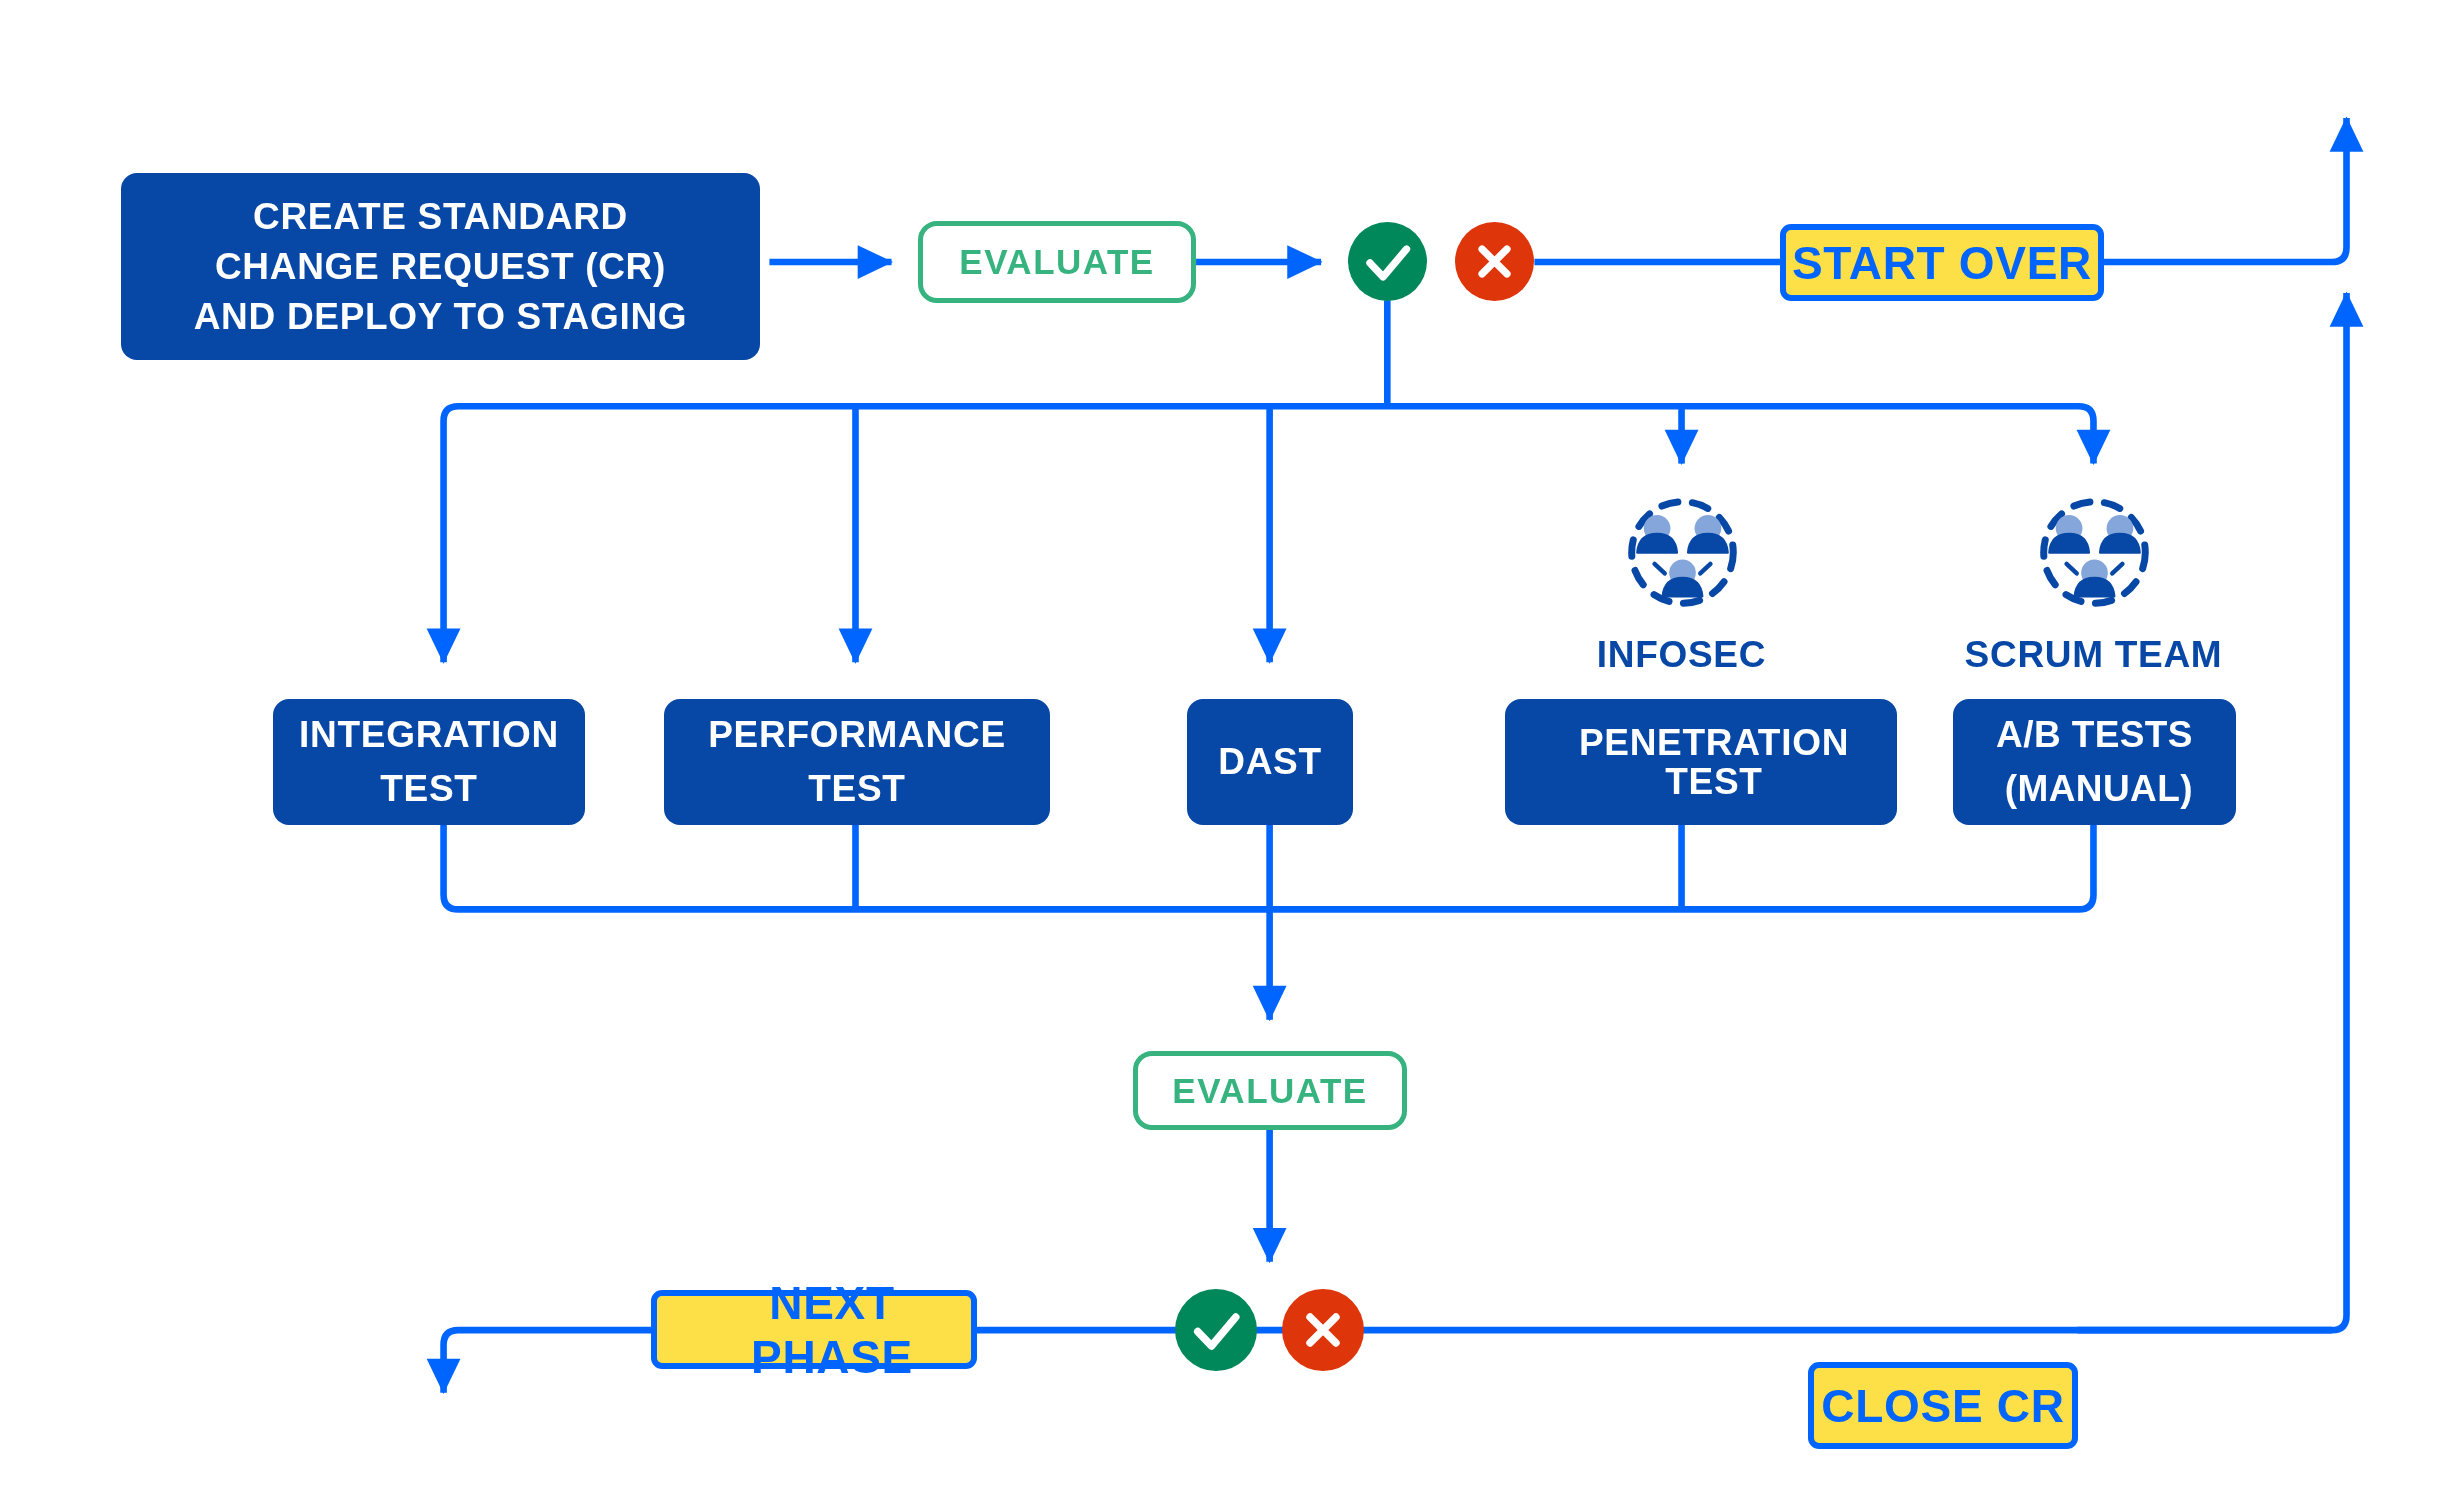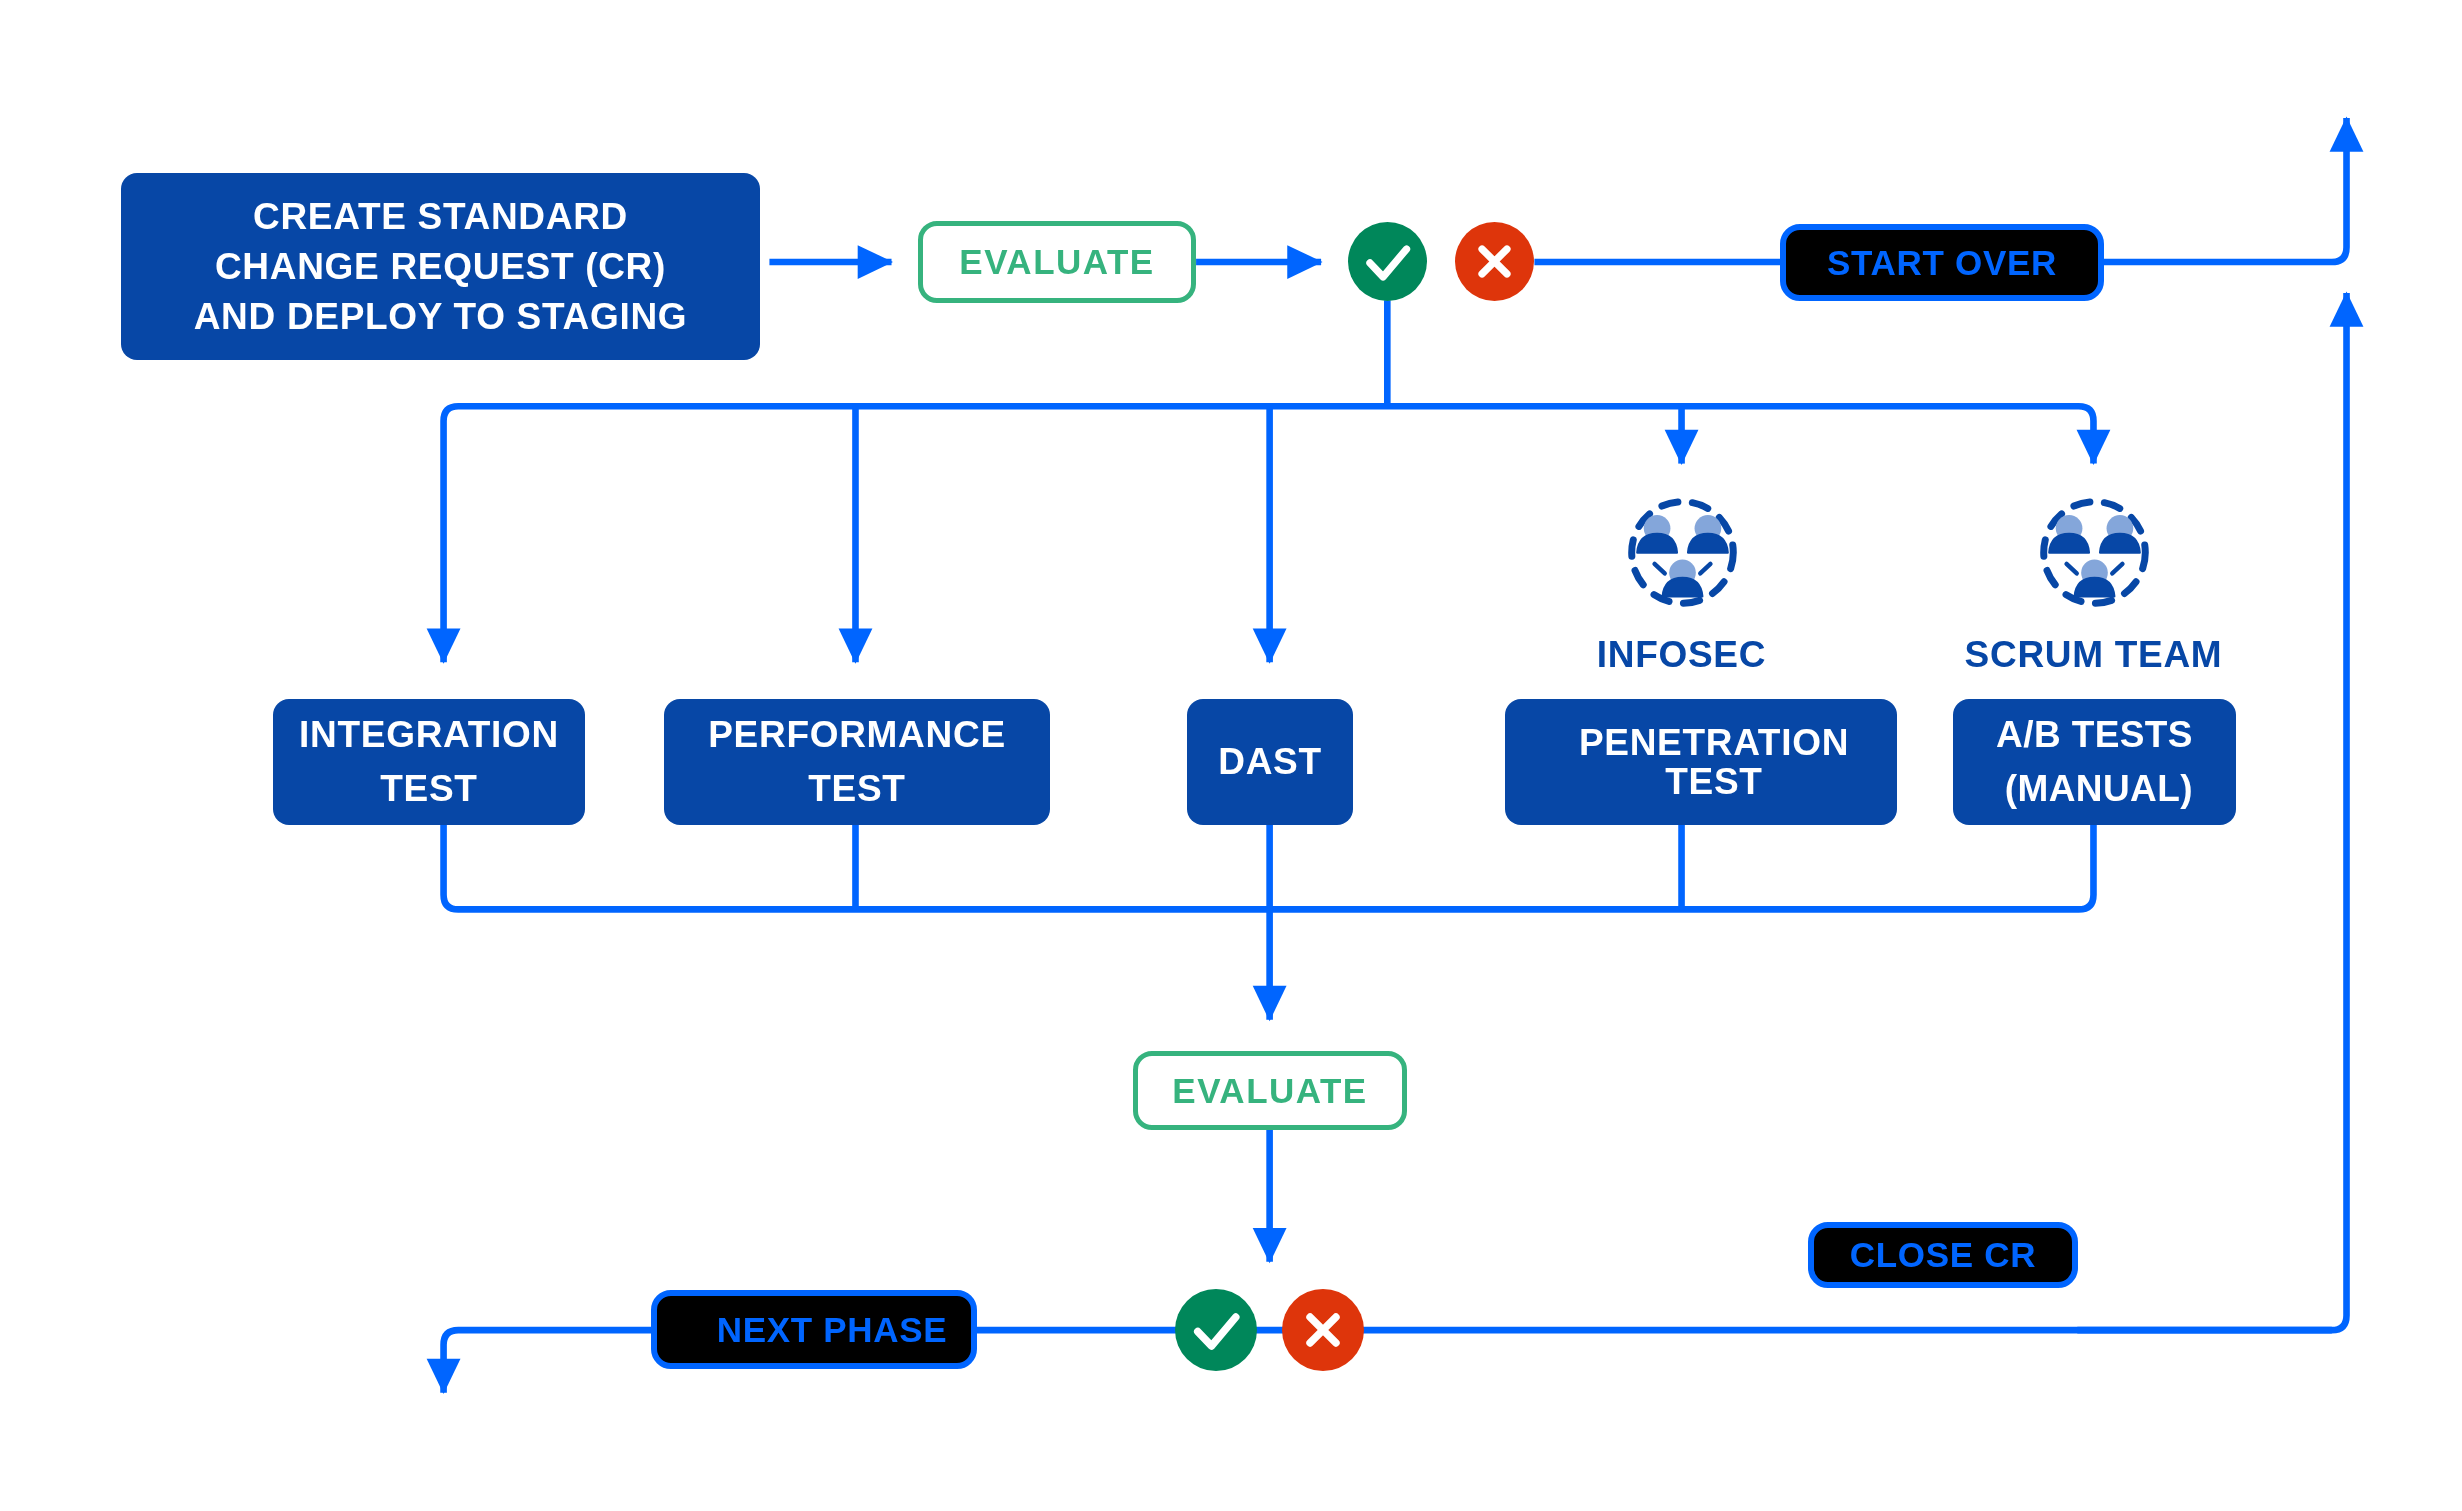--- a/index.html
+++ b/index.html
@@ -19,23 +19,23 @@
     display:flex;align-items:center;justify-content:center;
     text-align:center;font-weight:bold;white-space:pre-line;
   }
   .fill-node{
     background:var(--node-blue,#0747A6);
     color:var(--node-text-white,#FFFFFF);
     border-radius:16px;
     font-size:37px;line-height:54px;letter-spacing:0.7px;
   }
   .outline-blue{
-    background:#000000;border:6.6px solid var(--line-blue,#0065FF);
+    background:#fde047;border:6.6px solid var(--line-blue,#0065FF);
     color:var(--line-blue,#0065FF);
-    border-radius:20px;font-size:35px;letter-spacing:0.7px;
+    border-radius:11px;font-size:46px;letter-spacing:0.7px;
   }
   .outline-green{
     background:#fff;border:5.9px solid var(--evaluate-green,#36B37E);
     color:var(--evaluate-green,#36B37E);
     border-radius:19px;font-size:35px;letter-spacing:1.5px;
   }
   .circle{
     position:absolute;border-radius:50%;
     display:flex;align-items:center;justify-content:center;
   }
@@ -70,21 +70,21 @@
   #penetration-test{left:1505px;top:699px;width:392px;height:126px;line-height:39px;padding-left:26px;}
   #ab-tests{left:1953px;top:699px;width:283px;height:126px;line-height:54px;letter-spacing:0.4px;text-align:right;}
   #infosec-icon{left:1619px;top:489px;width:127px;height:127px;}
   #scrum-icon{left:2031px;top:489px;width:127px;height:127px;}
   #infosec-label{left:1505px;top:634px;width:353px;}
   #scrum-label{left:1917px;top:634px;width:353px;}
   #evaluate-bottom{left:1133px;top:1051px;width:274px;height:79px;}
   #next-phase{left:651px;top:1290px;width:326px;height:79px;padding-left:36px;}
   #check-bottom{left:1175px;top:1289px;width:82px;height:82px;}
   #x-bottom{left:1282px;top:1289px;width:82px;height:82px;}
-  #close-cr{left:1808px;top:1222px;width:270px;height:66px;}
+  #close-cr{left:1808px;top:1362px;width:270px;height:87px;}
 </style>
 </head>
 <body>
 
 <div id="canvas">
 
   <svg id="wires" viewBox="0 0 3347 2055" xmlns="http://www.w3.org/2000/svg">
     <defs>
       <marker id="arr" viewBox="0 0 50 48" refX="47" refY="24" markerWidth="50" markerHeight="48" markerUnits="userSpaceOnUse" orient="auto-start-reverse">
         <path class="arrowhead" d="M1,1 L49,24 L1,47 Z"></path>

